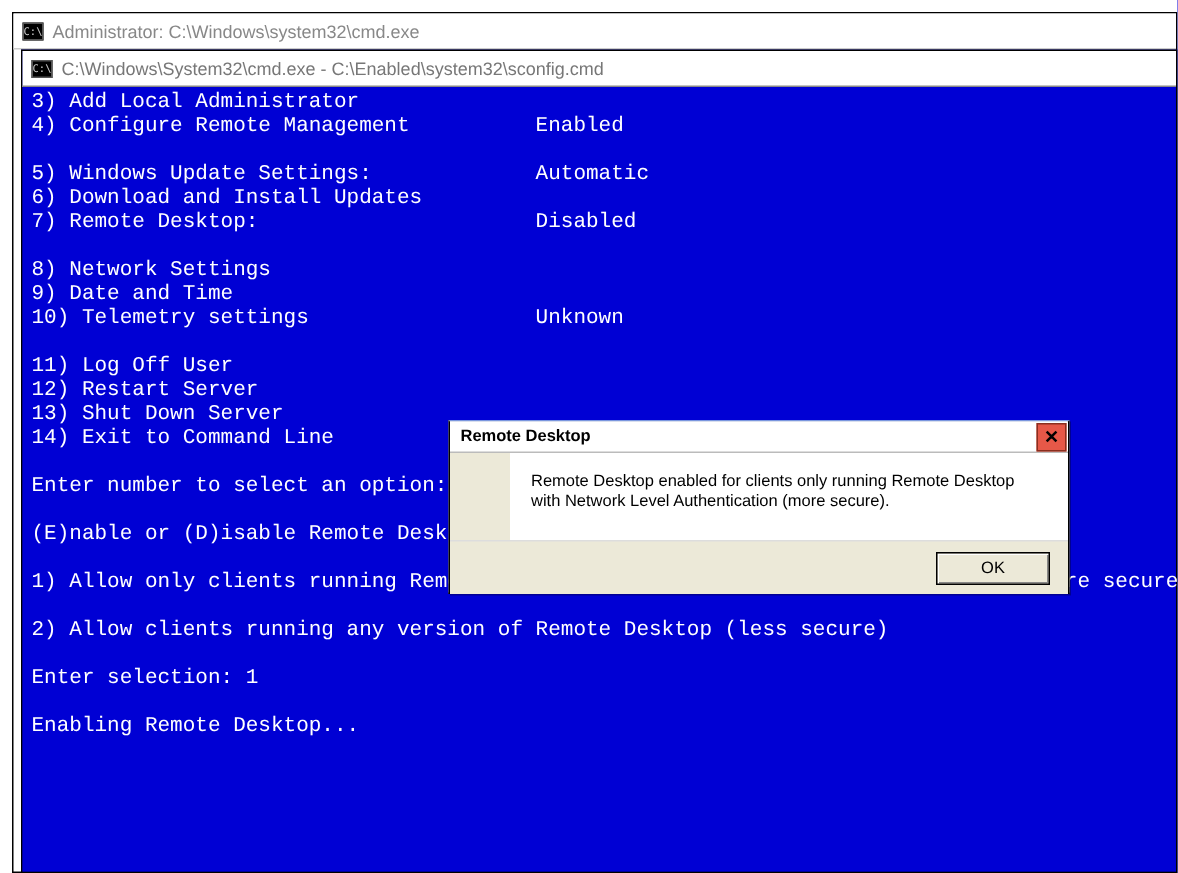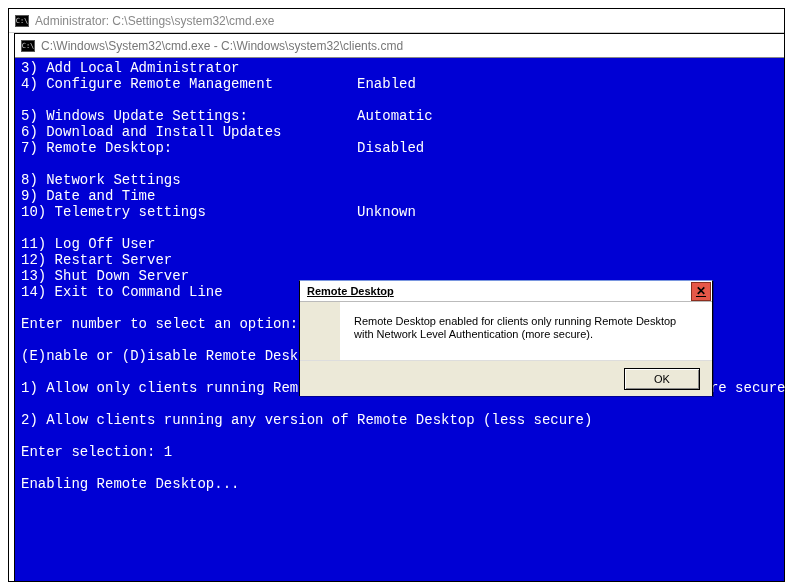--- a/index.html
+++ b/index.html
@@ -88,21 +88,20 @@
 .dialog-titlebar {
   height: 21px;
   background: #fff;
   border-bottom: 1px solid #bbb;
   display: flex;
   align-items: center;
   justify-content: space-between;
   font-size: 11px;
   font-weight: bold;
   padding-left: 7px;
-  text-decoration: underline;
 }
 .close-btn {
   width: 20px;
   height: 19px;
   background: #e65848;
   border: 1px solid #8a2e1f;
   color: #000;
   font-size: 12px;
   font-weight: bold;
   display: flex;
@@ -139,28 +138,28 @@
   font-family: Tahoma, sans-serif;
   cursor: pointer;
 }
 </style>
 </head>
 <body>
 
 <div class="outer-window">
   <div class="titlebar-outer">
     <span class="cmd-icon">C:\</span>
-    <span>Administrator: C:\Settings\system32\cmd.exe</span>
+    <span>Administrator: C:\Windows\system32\cmd.exe</span>
   </div>
 </div>
 
 <div class="inner-window">
   <div class="titlebar-inner">
     <span class="cmd-icon">C:\</span>
-    <span>C:\Windows\System32\cmd.exe - C:\Windows\system32\clients.cmd</span>
+    <span>C:\Windows\System32\cmd.exe - C:\Enabled\system32\sconfig.cmd</span>
   </div>
   <div class="console">3) Add Local Administrator
 4) Configure Remote Management          Enabled
 
 5) Windows Update Settings:             Automatic
 6) Download and Install Updates
 7) Remote Desktop:                      Disabled
 
 8) Network Settings
 9) Date and Time

